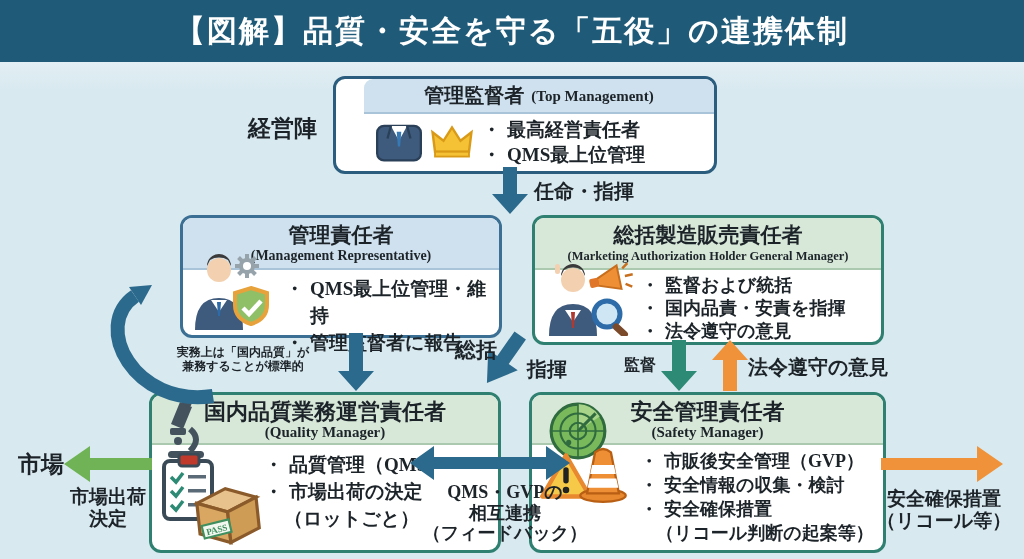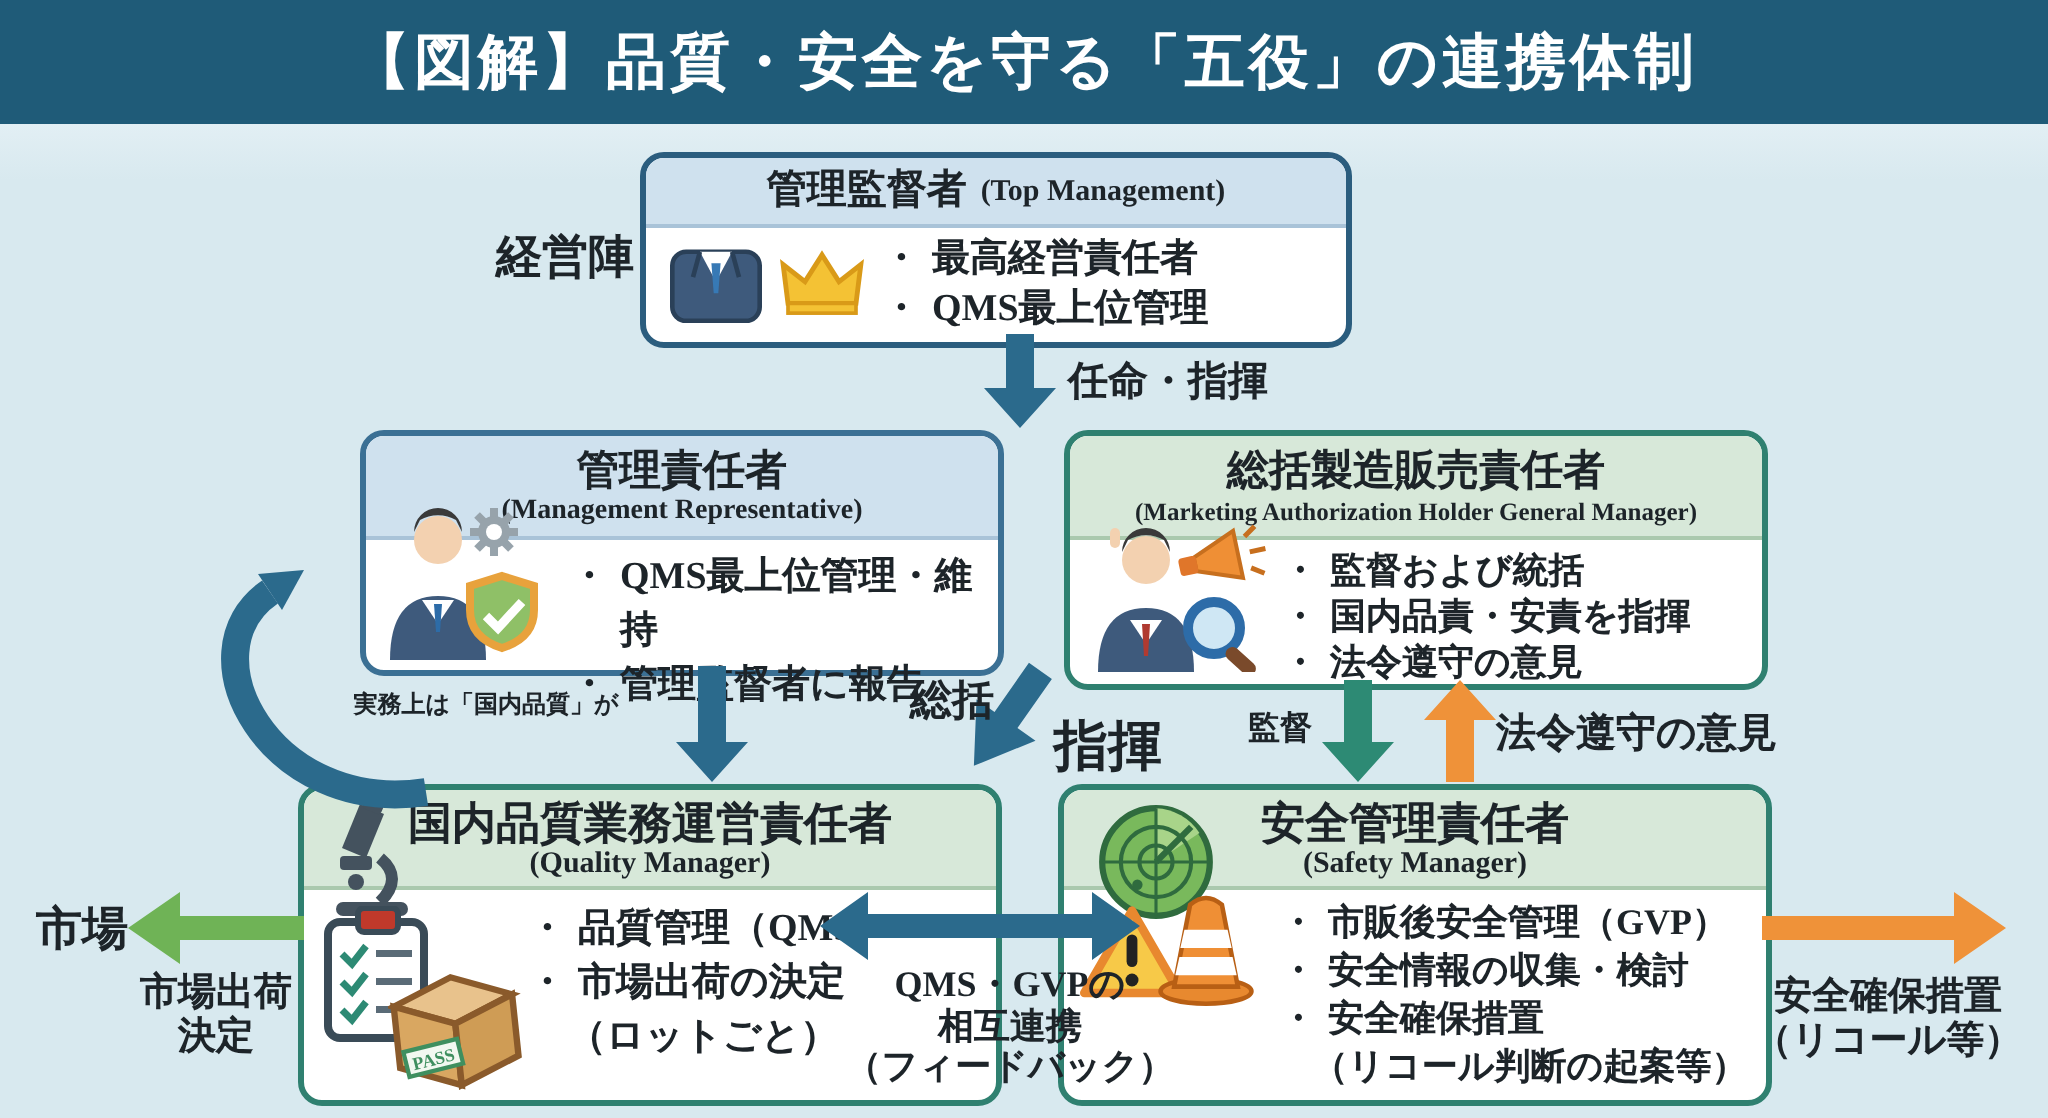--- a/index.html
+++ b/index.html
@@ -41,21 +41,21 @@
 </style>
 </head>
 <body>
 
 <div class="canvas">
 
   <div class="title-bar">
     <span class="t">【図解】品質・安全を守る「五役」の連携体制</span>
   </div>
 
-  <div class="box" style="left:320px;top:76px;width:350px;height:92px;border:3px solid var(--blue_border);">
+  <div class="box" style="left:333px;top:76px;width:350px;height:92px;border:3px solid var(--blue_border);padding-left:28px;">
     <div class="box-header hdr-blue" style="height:33px;flex-direction:row;gap:7px">
       <span class="jp-title" style="font-size:20px">管理監督者</span>
       <span class="en-sub" style="font-size:15px">(Top Management)</span>
     </div>
     <div class="box-body" style="display:flex;align-items:center;padding:3px 6px 3px 12px;gap:8px">
       <span class="icon-inline">
         <svg width="46" height="42" viewBox="0 0 40 36">
           <rect x="1" y="4" width="38" height="30" rx="6" fill="#3e5a7c" stroke="#2a4058" stroke-width="2"></rect>
           <polygon points="13,4 20,17 27,4" fill="#fff"></polygon>
           <polygon points="18,9 22,9 21,22 19,22" fill="#3779b5"></polygon>
@@ -169,38 +169,39 @@
   </div>
 
   <svg class="arrow" style="left:338px;top:333px" width="36" height="58">
     <polygon class="fill-steel" points="11,0 25,0 25,38 36,38 18,58 0,38 11,38"></polygon>
   </svg>
 
   <svg class="arrow" style="left:463px;top:330px" width="80" height="62">
     <polygon class="fill-steel" transform="rotate(35 40 30)" points="33,0 47,0 47,30 58,30 40,58 22,30 33,30"></polygon>
   </svg>
   <div class="lbl" style="left:455px;top:338px;font-size:21px">総括</div>
-  <div class="lbl" style="left:527px;top:358px;font-size:27px">指揮</div>
+  <div class="lbl" style="left:527px;top:358px;font-size:20px">指揮</div>
 
   <svg class="arrow" style="left:661px;top:340px" width="36" height="51">
     <polygon class="fill-teal" points="11,0 25,0 25,31 36,31 18,51 0,31 11,31"></polygon>
   </svg>
   <div class="lbl" style="left:624px;top:356px;font-size:16px">監督</div>
 
   <svg class="arrow" style="left:712px;top:340px" width="36" height="51">
     <polygon class="fill-orange" points="18,0 36,20 25,20 25,51 11,51 11,20 0,20"></polygon>
   </svg>
   <div class="lbl" style="left:748px;top:356px;font-size:20px">法令遵守の意見</div>
 
   <svg class="arrow" style="left:95px;top:270px" width="132" height="142">
     <path class="stroke-steel" d="M118 126 C 40 138, -4 56, 40 26" stroke-width="14" fill="none"></path>
     <polygon class="fill-steel" points="57,15 46,35 34,17"></polygon>
   </svg>
   <div class="lbl center" style="left:138px;top:346px;width:210px;font-size:12px">
     <div>実務上は「国内品質」が</div>
+    <div>兼務することが標準的</div>
   </div>
 
   <div class="box" style="left:149px;top:392px;width:346px;height:155px;border:3px solid var(--green_border);">
     <div class="box-header hdr-green" style="height:48px">
       <span class="jp-title" style="font-size:22px">国内品質業務運営責任者</span>
       <span class="en-sub" style="font-size:15px">(Quality Manager)</span>
     </div>
     <div class="box-body">
       <div class="bullets" style="font-size:19px;line-height:27px;padding:6px 2px 0 112px">
         <div class="bline">

